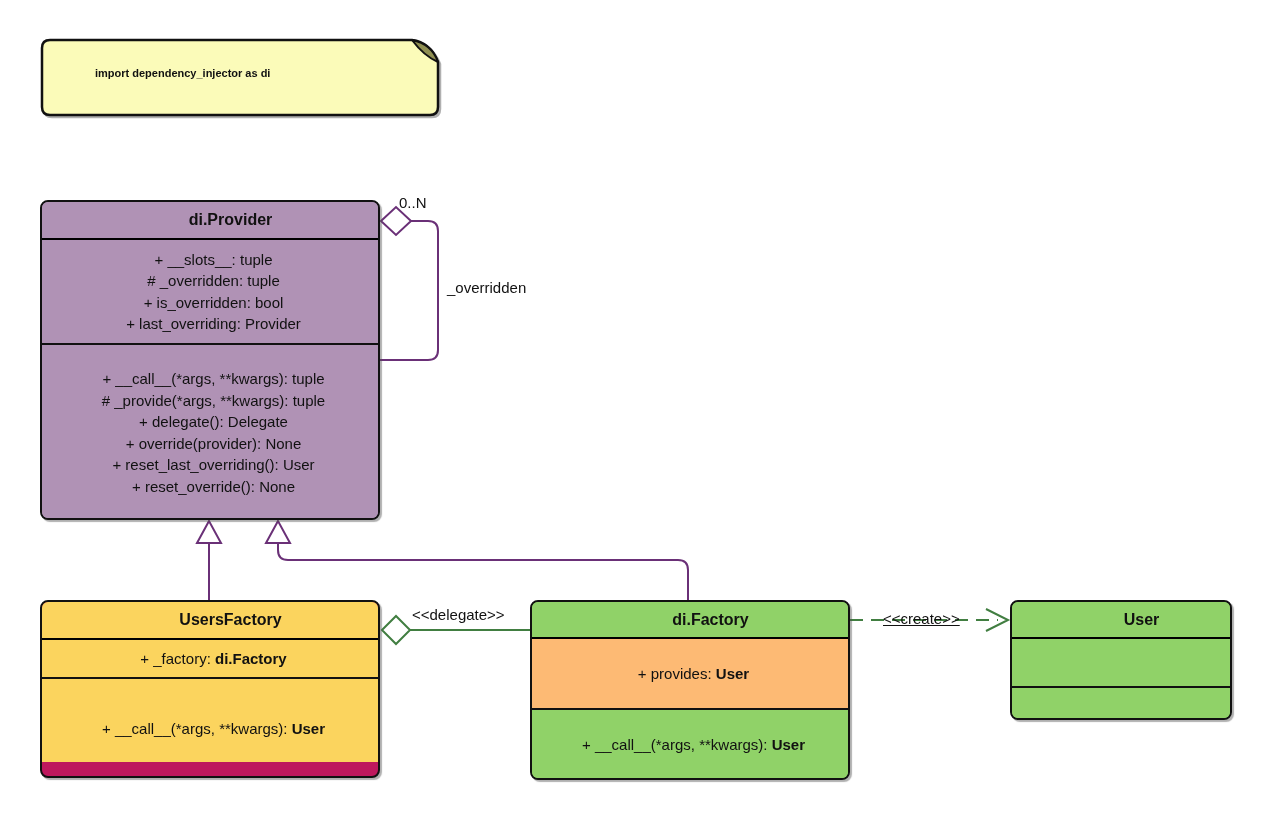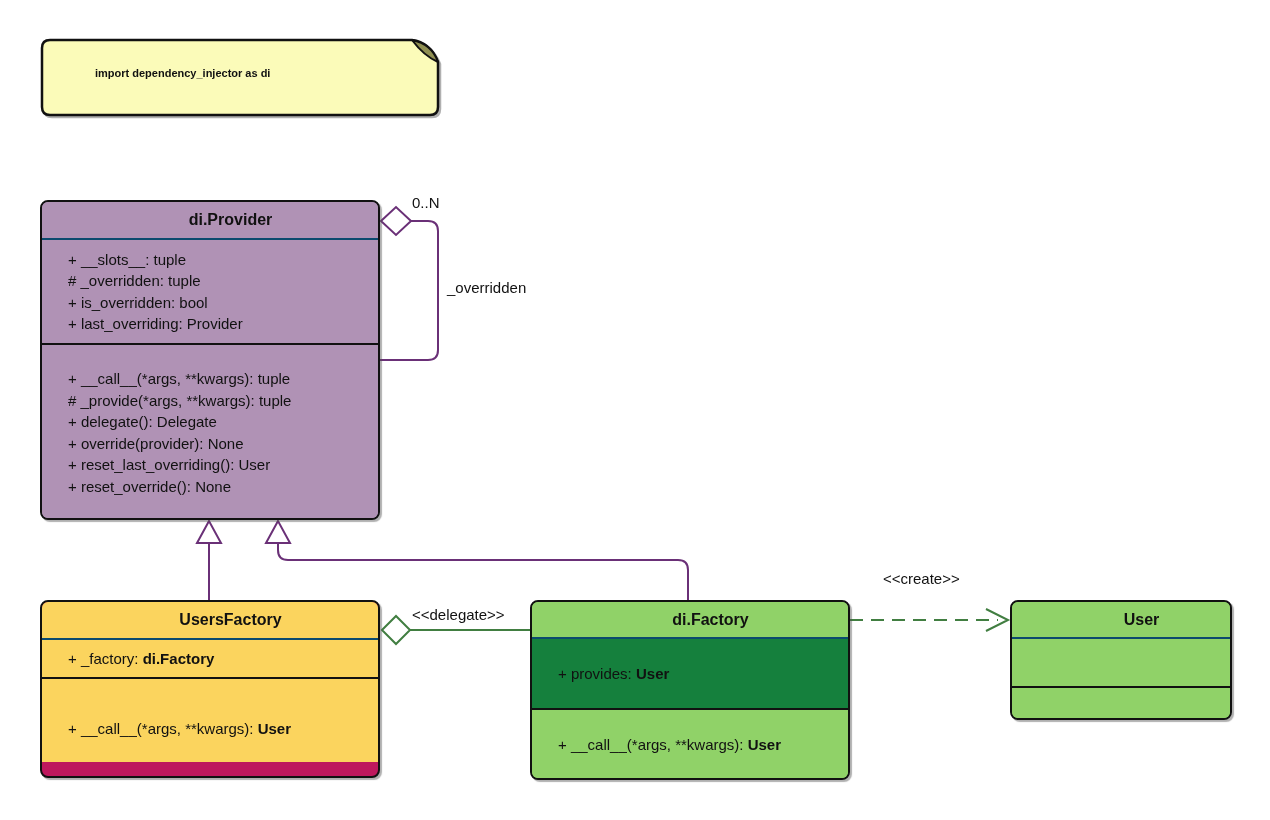--- a/index.html
+++ b/index.html
@@ -10,63 +10,63 @@
   svg.overlay { position:absolute; left:0; top:0; width:1270px; height:820px; pointer-events:none; }
 
   .cls {
     position:absolute; border:2px solid #111; border-radius:8px;
     overflow:hidden; background:#fff;
     box-shadow:2px 2px 1px rgba(80,80,80,0.45);
     font-size:15px;
   }
   .cls-header {
     font-weight:bold; font-size:16px; text-align:center;
-    border-bottom:2px solid #0c4a6e;
+    border-bottom:2px solid #000000;
     display:flex; align-items:center; justify-content:center;padding-left:41px;
   }
-  .sec { border-bottom:2px solid #111; display:flex; flex-direction:column; justify-content:center; padding-left:26px; line-height:21.5px; }
+  .sec { border-bottom:2px solid #111; display:flex; flex-direction:column; justify-content:center; padding-left:7px; line-height:21.5px;text-align:center; }
   .sec:last-child { border-bottom:none; }
   .b { font-weight:bold; }
 
   
   .provider { left:40px; top:200px; width:340px; height:320px; background:#B092B5; }
   .provider .cls-header { height:38px; background:#B092B5; }
   .provider .attrs { height:105px; background:#B092B5; }
   .provider .methods { height:175px; background:#B092B5; }
 
   
   .users-factory { left:40px; top:600px; width:340px; height:178px; background:#be185d; }
   .users-factory .cls-header { height:38px; background:#FBD45E; }
   .users-factory .attrs { height:39px; background:#FBD45E; }
   .users-factory .methods { height:83px; background:#FBD45E; padding-top:16px; }
 
   
   .factory { left:530px; top:600px; width:320px; height:180px; background:#90D268; }
   .factory .cls-header { height:37px; background:#90D268; }
-  .factory .attrs { height:71px; background:#15803d; }
+  .factory .attrs { height:71px; background:#fdba74; }
   .factory .methods { height:70px; background:#90D268; }
 
   
   .user { left:1010px; top:600px; width:222px; height:120px; background:#90D268; }
   .user .cls-header { height:37px; background:#90D268; }
   .user .attrs { height:49px; background:#90D268; }
   .user .methods { height:32px; background:#90D268; }
 
   
   .note-text {
     position:absolute; left:95px; top:67px; width:330px;
     font-weight:bold; font-size:11px;
   }
 
   
   .lbl { position:absolute; font-size:15px; white-space:nowrap; }
-  .lbl-multiplicity { left:412px; top:194px; }
+  .lbl-multiplicity { left:399px; top:194px; }
   .lbl-overridden  { left:447px; top:279px; }
   .lbl-delegate    { left:412px; top:606px; }
-  .lbl-create      { left:883px; top:570px; }
+  .lbl-create      { left:883px; top:610px;text-decoration:underline; }
 </style>
 </head>
 <body>
 
 <div id="canvas">
 
   <svg class="overlay" viewBox="0 0 1270 820">
 
     <g>
       <path d="M 50 40 H 412 Q 430 42 438 62 V 107 Q 438 115 430 115 H 50 Q 42 115 42 107 V 48 Q 42 40 50 40 Z" fill="#FBFBB9" stroke="#111" stroke-width="2.5" style="filter:drop-shadow(2px 2px 0 rgba(80,80,80,0.45))"></path>

